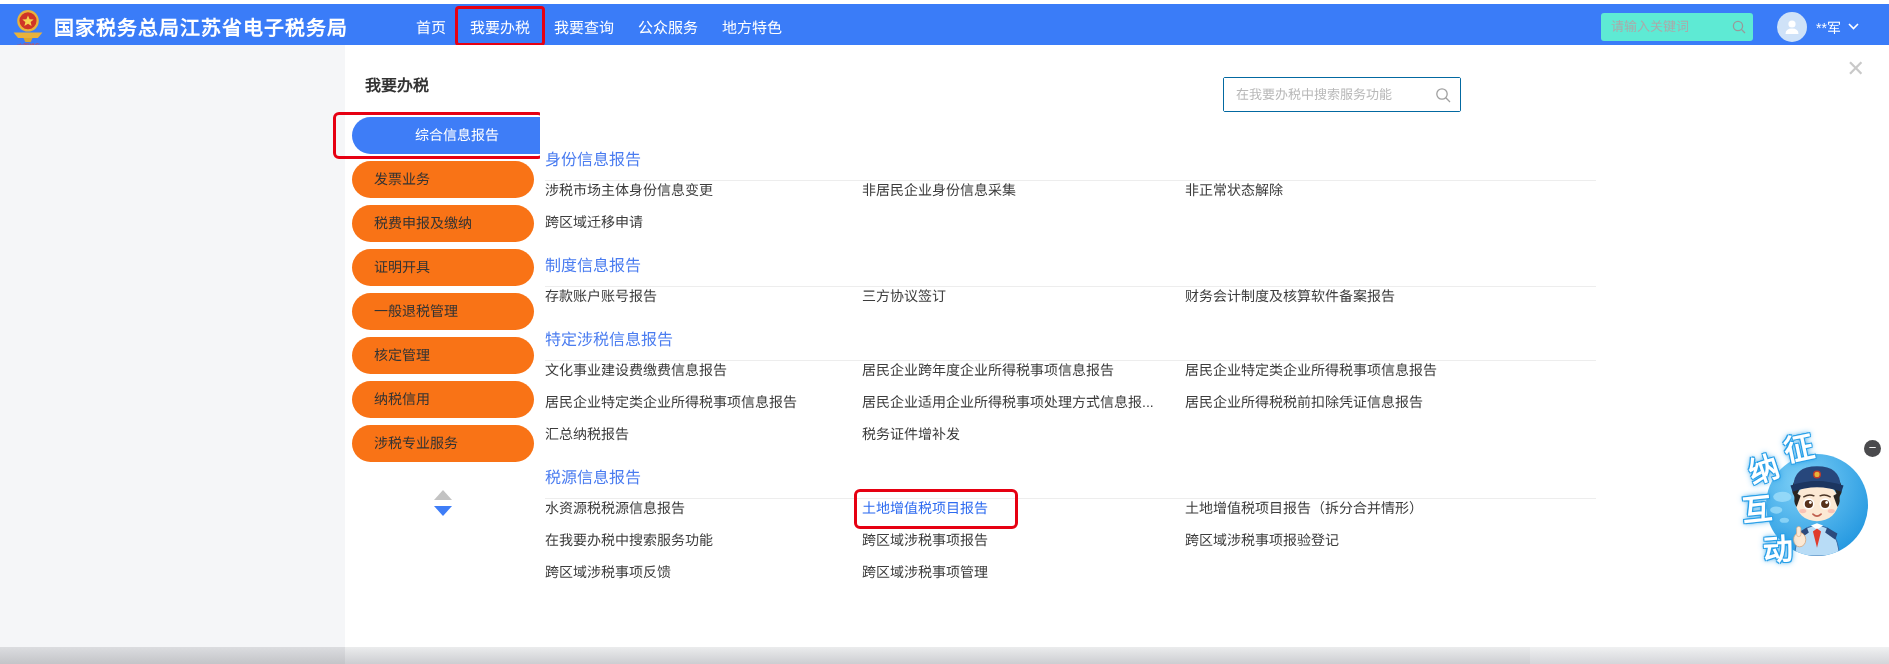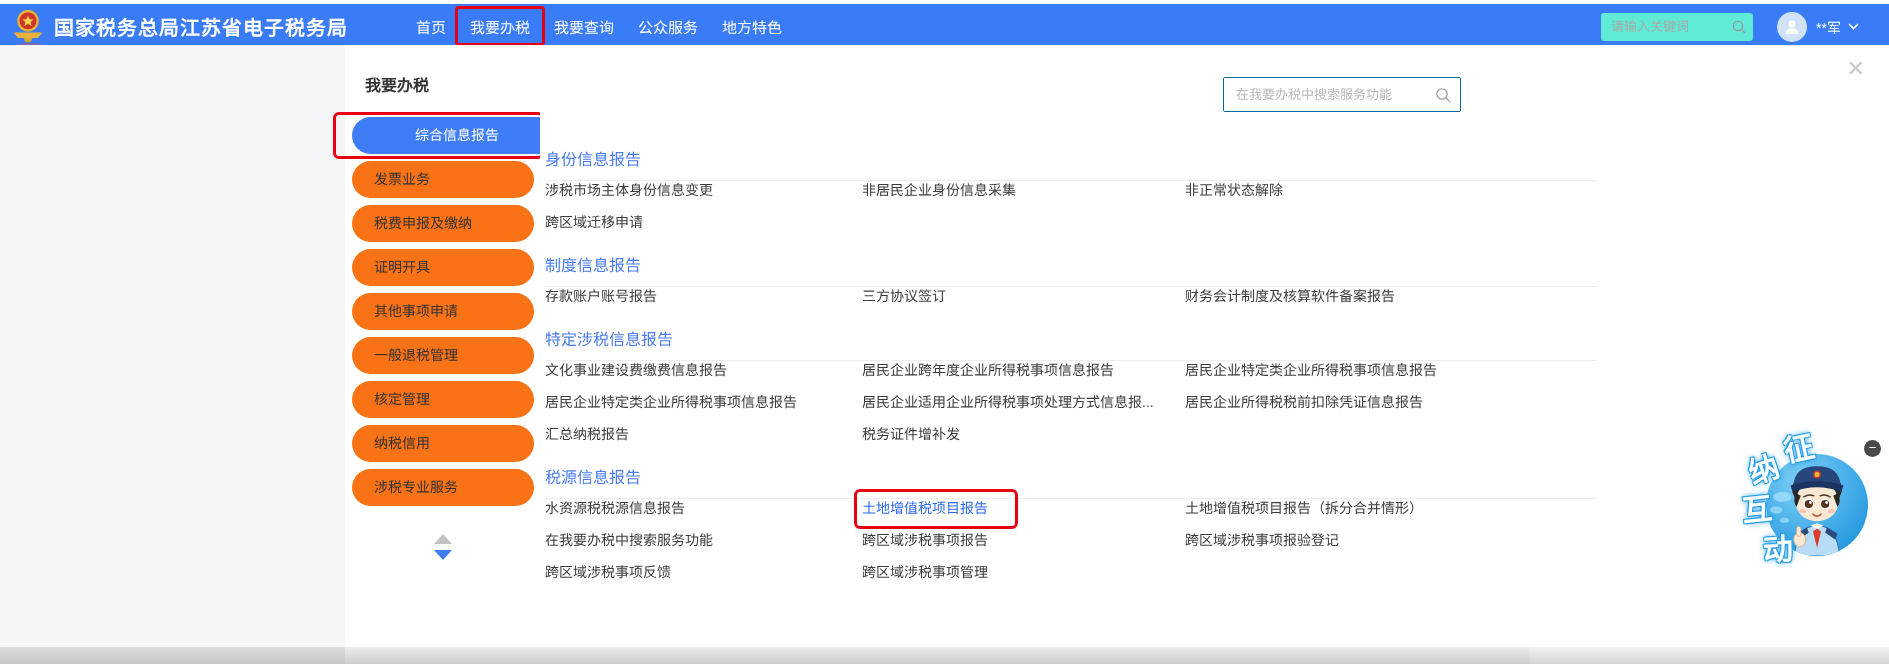--- a/index.html
+++ b/index.html
@@ -153,21 +153,20 @@
 
   <div class="left-backdrop"></div>
 
   <aside class="sidebar">
     <div class="sidebar-title">我要办税</div>
     <div class="pill-list">
         <div class="pill selected boxed">综合信息报告</div>
         <div class="pill">发票业务</div>
         <div class="pill">税费申报及缴纳</div>
         <div class="pill">证明开具</div>
-        <div class="pill">其他事项申请</div>
         <div class="pill">一般退税管理</div>
         <div class="pill">核定管理</div>
         <div class="pill">纳税信用</div>
         <div class="pill">涉税专业服务</div>
       </div>
     <div class="pager-arrows">
       <div class="tri-up"></div>
       <div class="tri-down"></div>
     </div>
   </aside>

